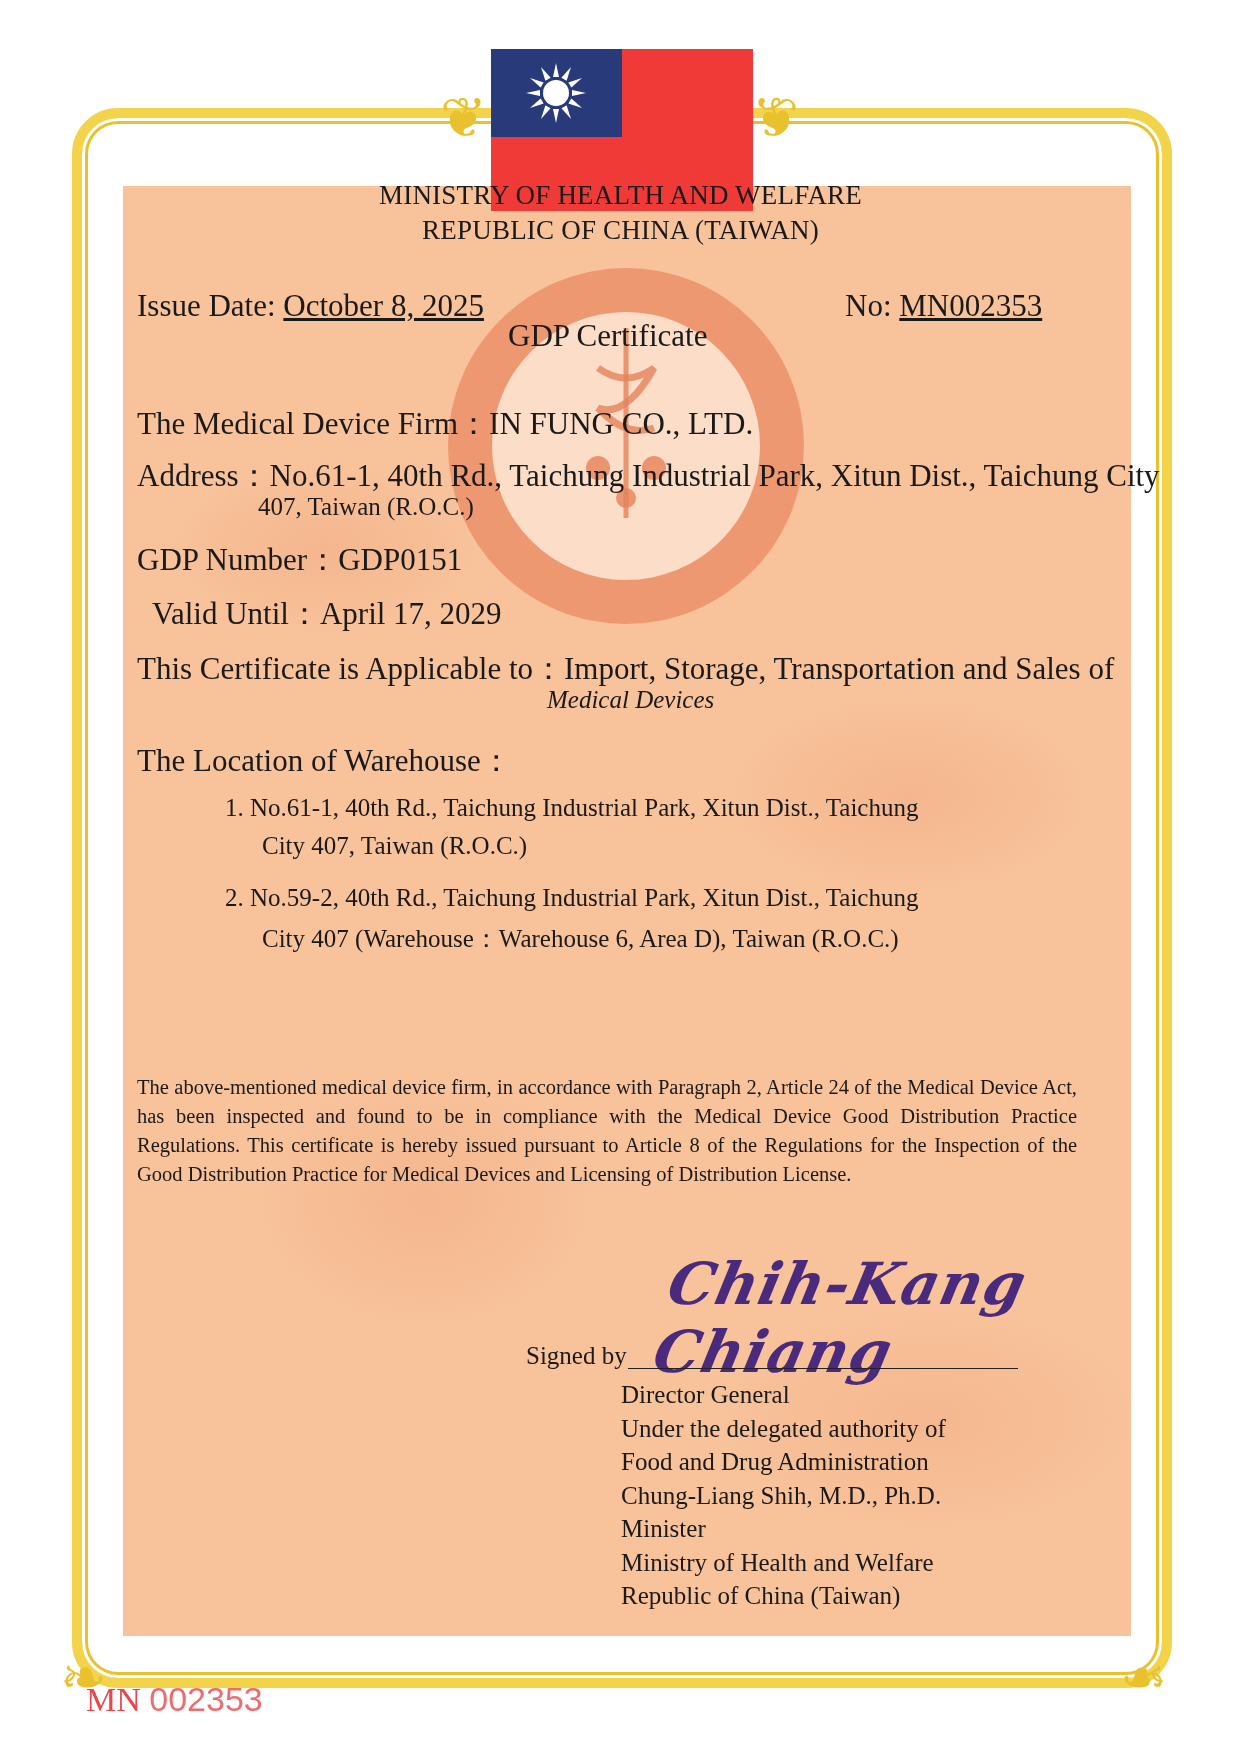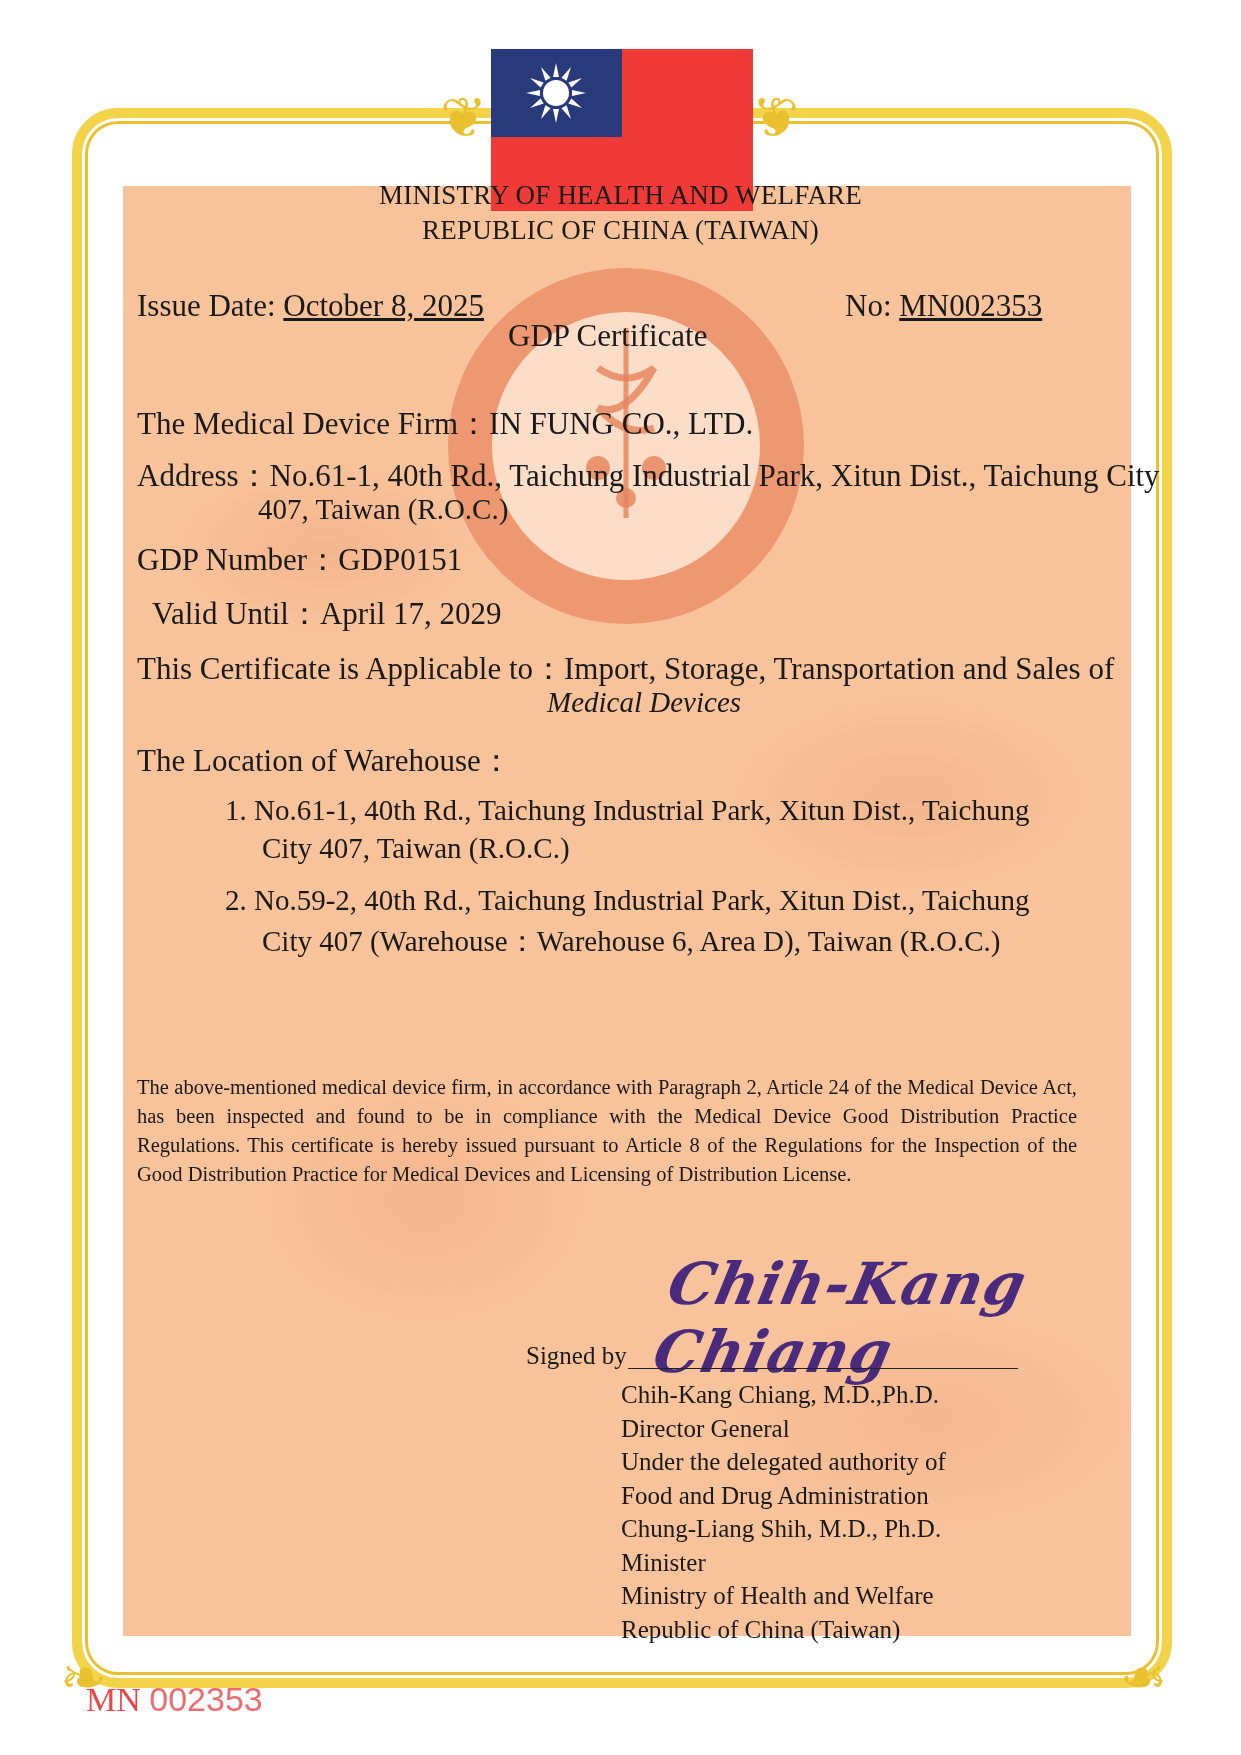--- a/index.html
+++ b/index.html
@@ -44,21 +44,21 @@
   }
   .seal-text-top {
     position: absolute; left: 0; top: 0; width: 100%; height: 100%;
   }
   .heading {
     position: absolute; left: 0; width: 1241px; text-align: center;
     font-size: 27px; letter-spacing: 0.2px;
   }
   .field { position: absolute; font-size: 31px; white-space: nowrap; }
   .field .u { text-decoration: underline; }
-  .indent2 { position: absolute; font-size: 29px; white-space: nowrap; }
+  .indent2 { position: absolute; font-size: 25px; white-space: nowrap; }
   .para {
     position: absolute; left: 137px; top: 1073px; width: 940px;
     font-size: 20.5px; line-height: 29px; text-align: justify;
   }
   .signature {
     position: absolute; left: 662px; top: 1250px; font-size: 58px;
     font-family: "DejaVu Serif", serif; font-style: italic; font-weight: bold;
     color: #4a2a7c; transform: skewX(-12deg); letter-spacing: 1px;
   }
   .signed-by { position: absolute; left: 510px; top: 1342px; font-size: 25px; margin-left: 16px; }
@@ -170,21 +170,20 @@
 </div>
 <div class="indent2" style="left:262px;top:922px;">City 407 (Warehouse：Warehouse 6, Area D), Taiwan (R.O.C.)</div>
 
 <div class="para">The above-mentioned medical device firm, in accordance with Paragraph 2, Article 24 of the Medical Device Act, has been inspected and found to be in compliance with the Medical Device Good Distribution Practice Regulations. This certificate is hereby issued pursuant to Article 8 of the Regulations for the Inspection of the Good Distribution Practice for Medical Devices and Licensing of Distribution License.</div>
 
 <div class="signature">Chih-Kang Chiang</div>
 <div class="signed-by">Signed by</div>
 <div class="sign-line"></div>
 
 <div class="signer-block">
-  <div>Chih-Kang Chiang, M.D.,Ph.D.</div>
   <div>Director General</div>
   <div>Under the delegated authority of</div>
   <div>Food and Drug Administration</div>
   <div>Chung-Liang Shih, M.D., Ph.D.</div>
   <div>Minister</div>
   <div>Ministry of Health and Welfare</div>
   <div>Republic of China (Taiwan)</div>
 </div>
 
 <div class="serial">

